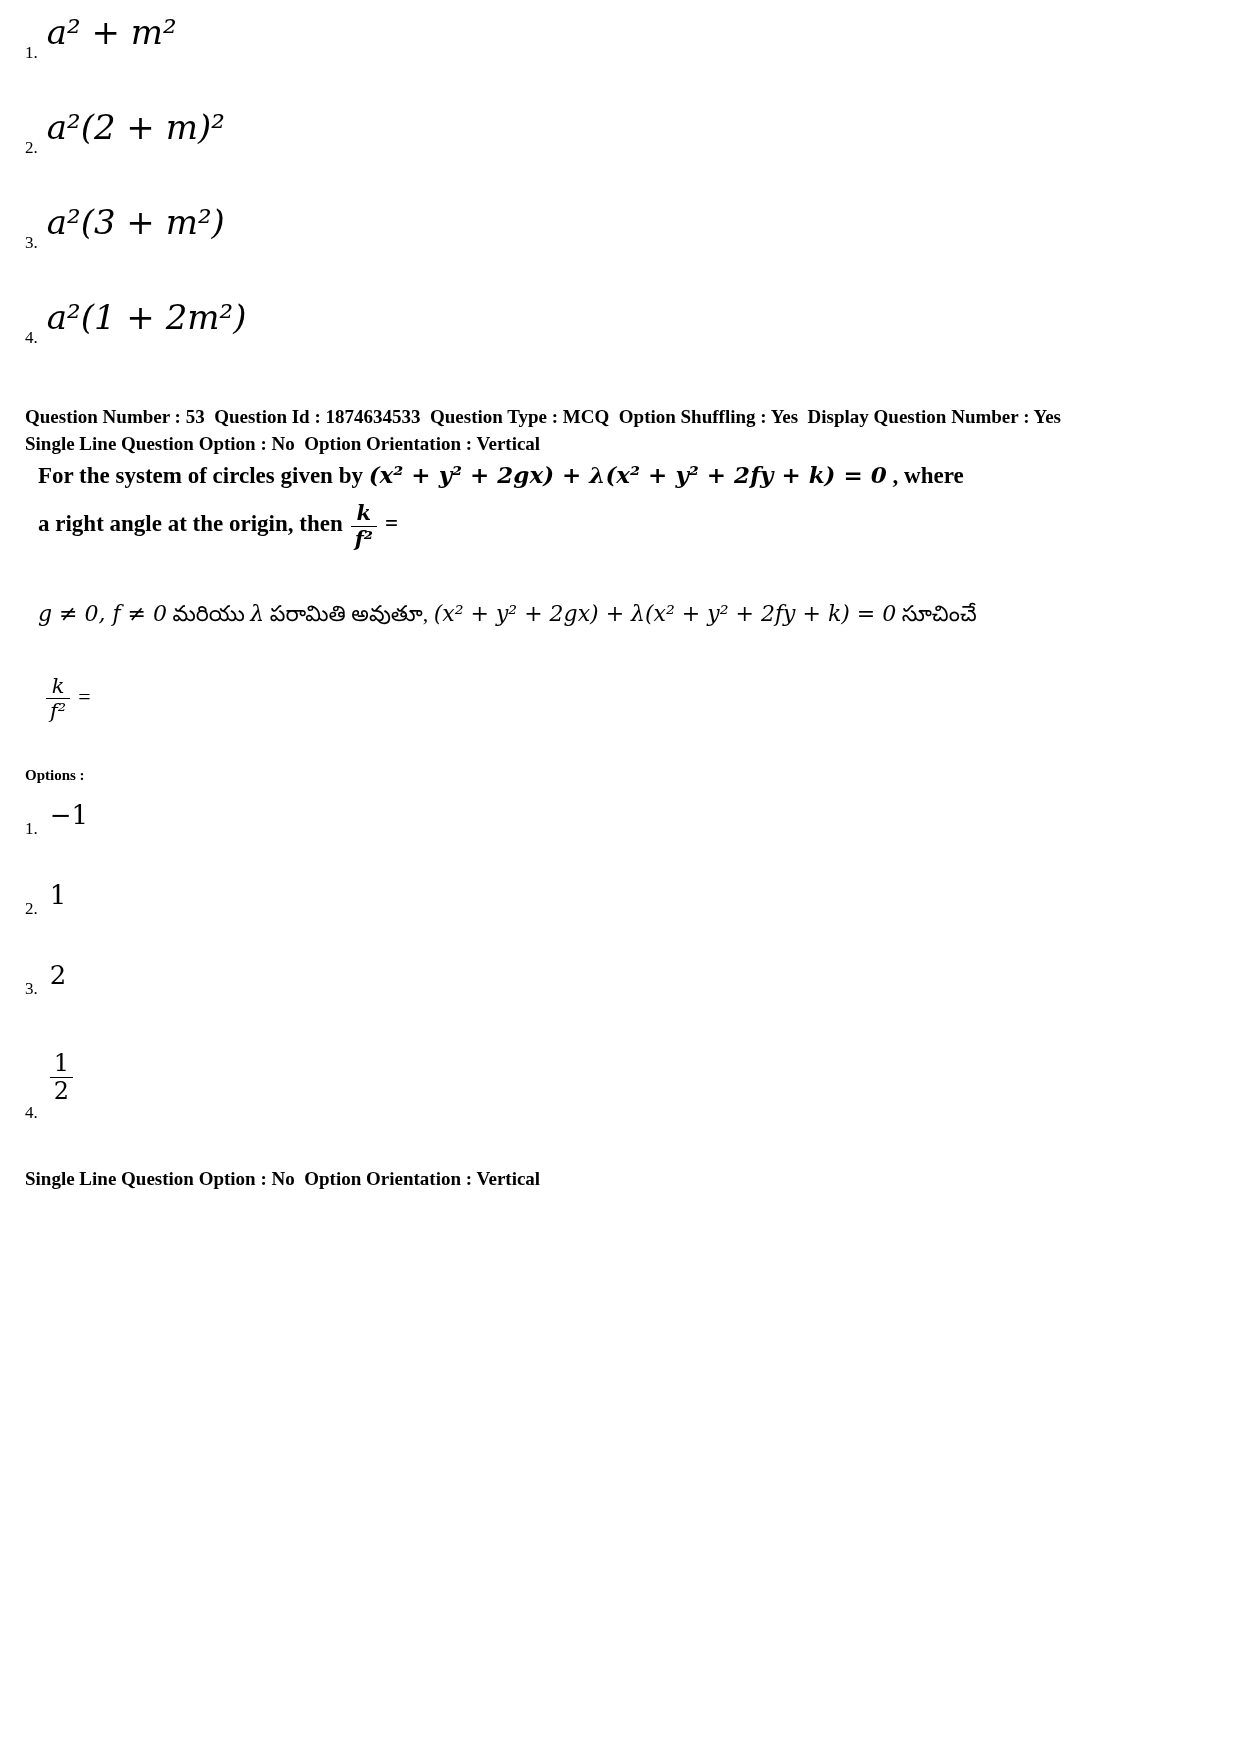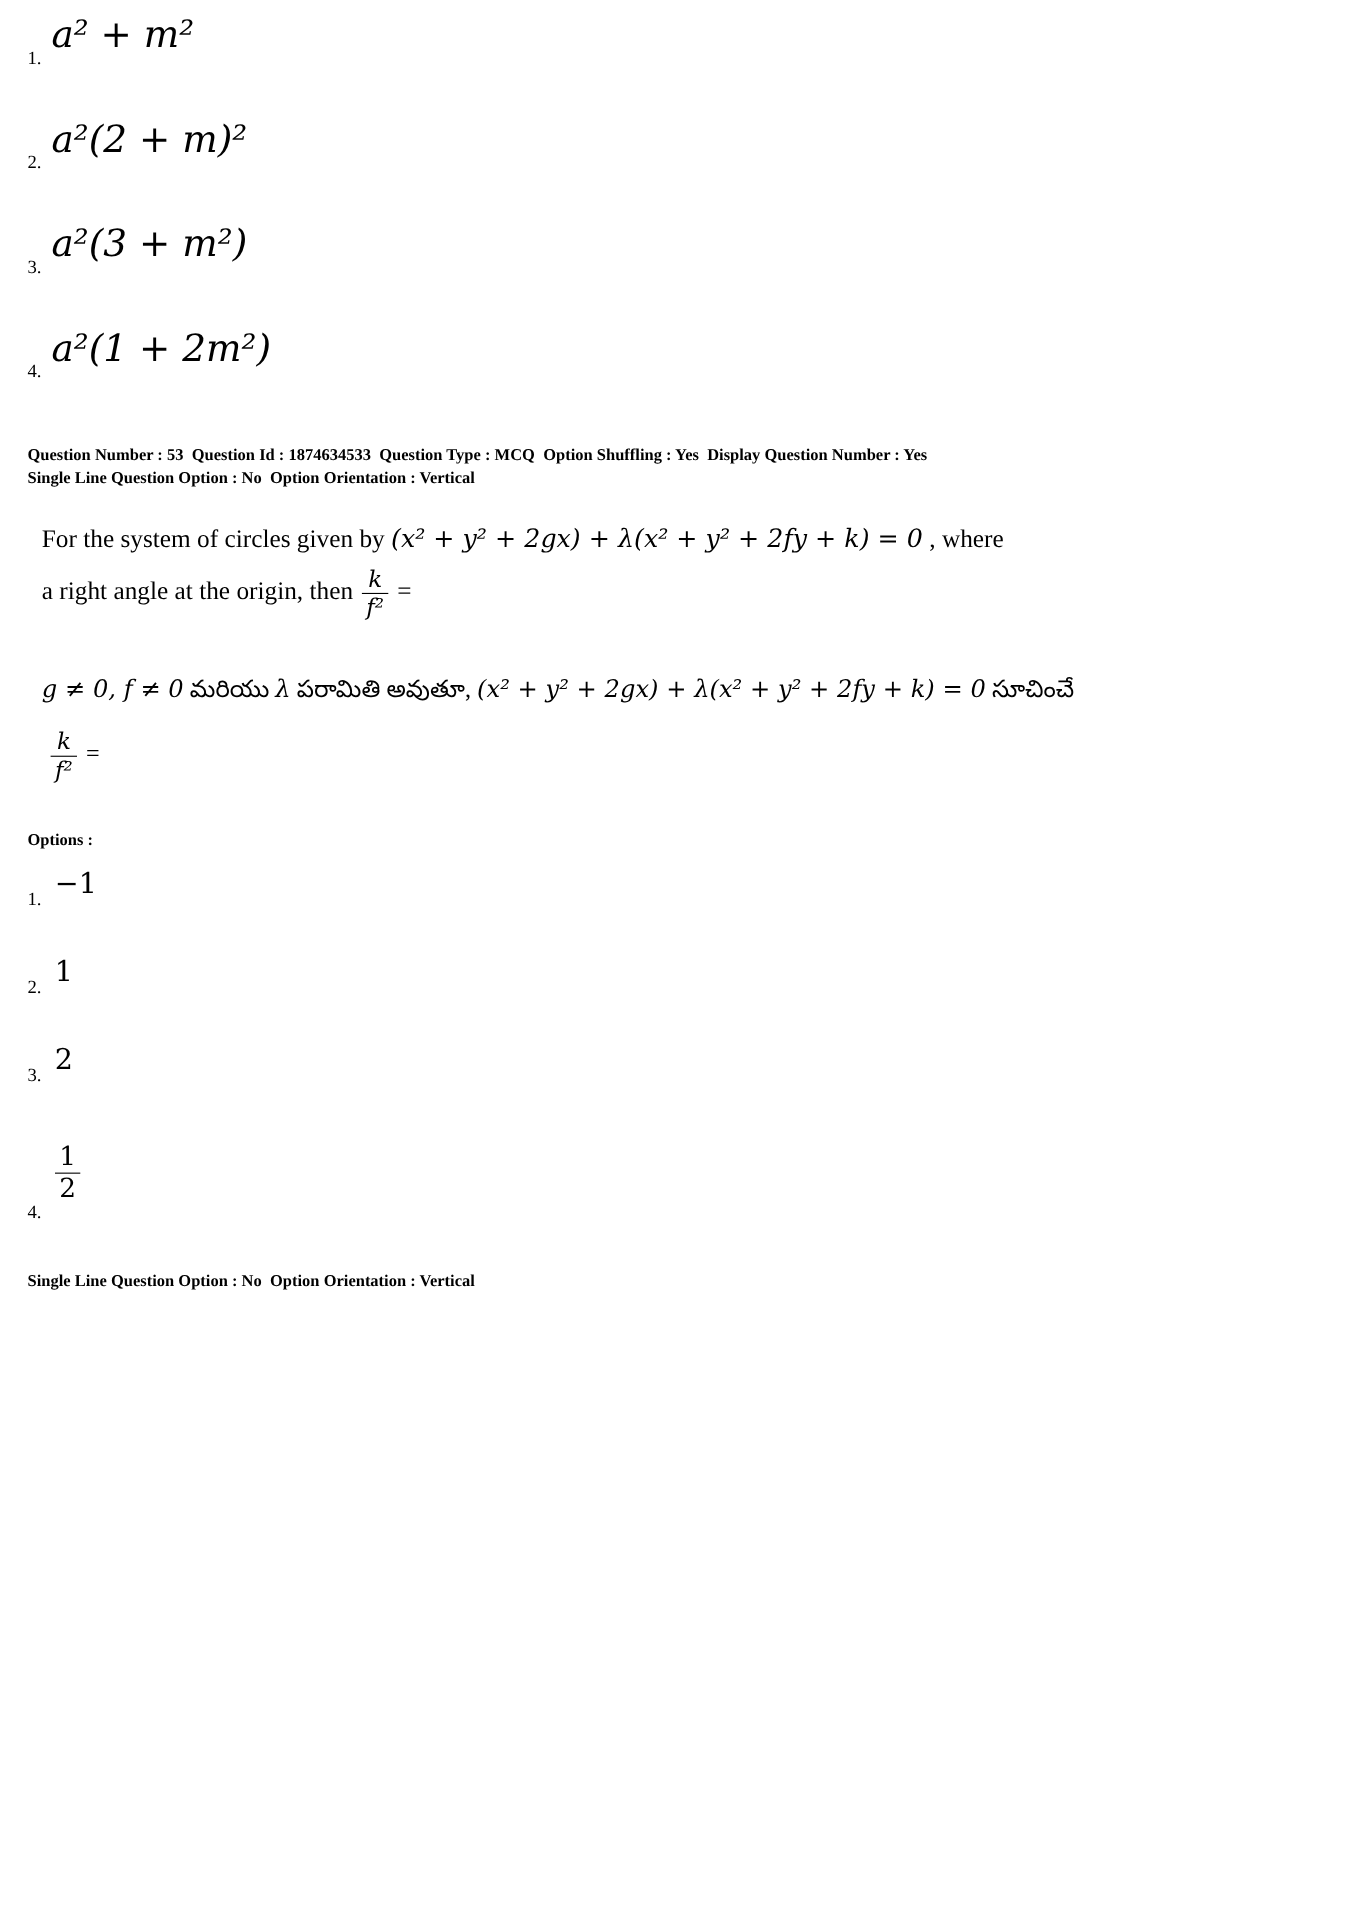--- a/index.html
+++ b/index.html
@@ -39,40 +39,40 @@
     margin-left: 9px;
     transform: translateY(-13px);
   }
 
   
   .meta { margin-left: 0; }
   .q53-meta { margin-top: 20px; }
   .q54-meta { margin-top: 40px; }
   .meta-line {
     font-weight: bold;
-    font-size: 15px;
+    font-size: 19px;
     line-height: 1.42;
     white-space: pre-wrap;
   }
 
   
   .question-block { margin-left: 13px; }
   .question-block.en {
-    margin-top: 26px;
     font-size: 23px;
+    font-weight: bold;
   }
   .question-block.te {
     margin-top: 46px;
     font-size: 22px;
   }
   .qline {
     line-height: 1.5;
     margin-bottom: 8px;
   }
-  .qline.te-line1 { margin-bottom: 18px; }
+  .qline.te-line1 { margin-bottom: 44px; }
   .math {
     font-family: "DejaVu Serif", serif;
     font-style: italic;
   }
 
   
   .frac {
     display: inline-flex;
     flex-direction: column;
     align-items: center;

